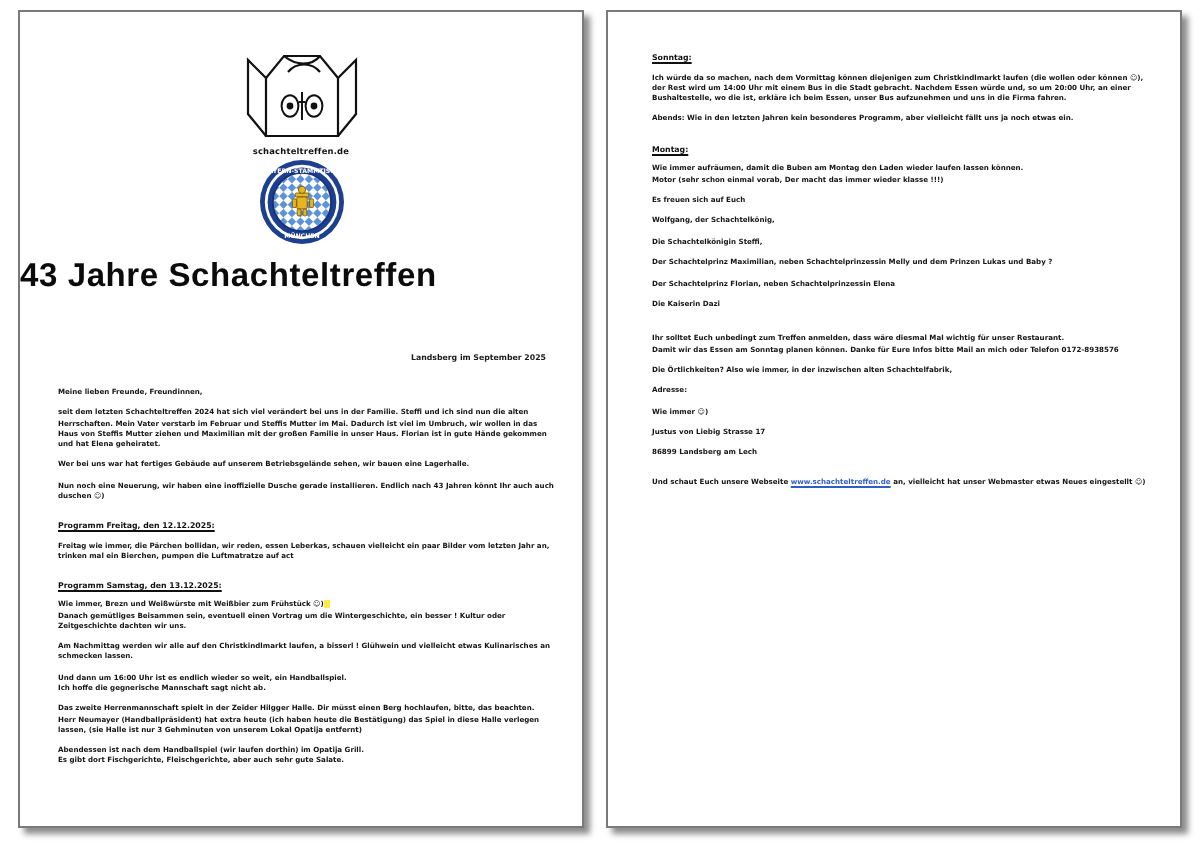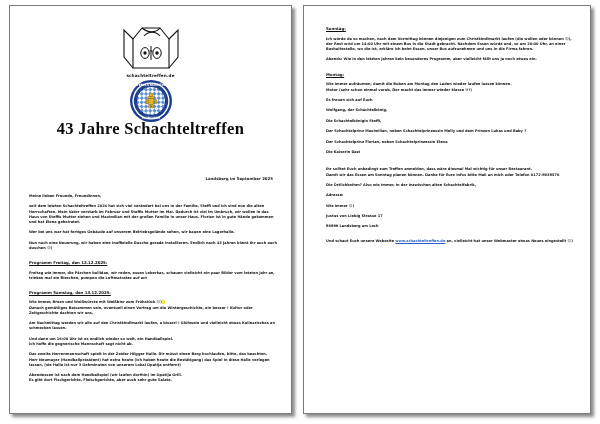--- a/index.html
+++ b/index.html
@@ -81,23 +81,23 @@
     width: 44px;
     height: 44px;
     margin-top: 1px;
     position: relative;
   }
 
   .doc-title {
     position: absolute;
     left: 0;
     right: 0;
-    top: 113px;
-    text-align: center;
-    font-family: Liberation Serif, serif;
+    top: 123px;
+    text-align: left;
+    font-family: Liberation Sans, sans-serif;
     font-weight: bold;
     font-size: 16.5px;
     letter-spacing: 0.3px;
     color: #0b0b0b;
   }
 
   .dateline {
     position: absolute;
     right: 18px;
     top: 170px;

